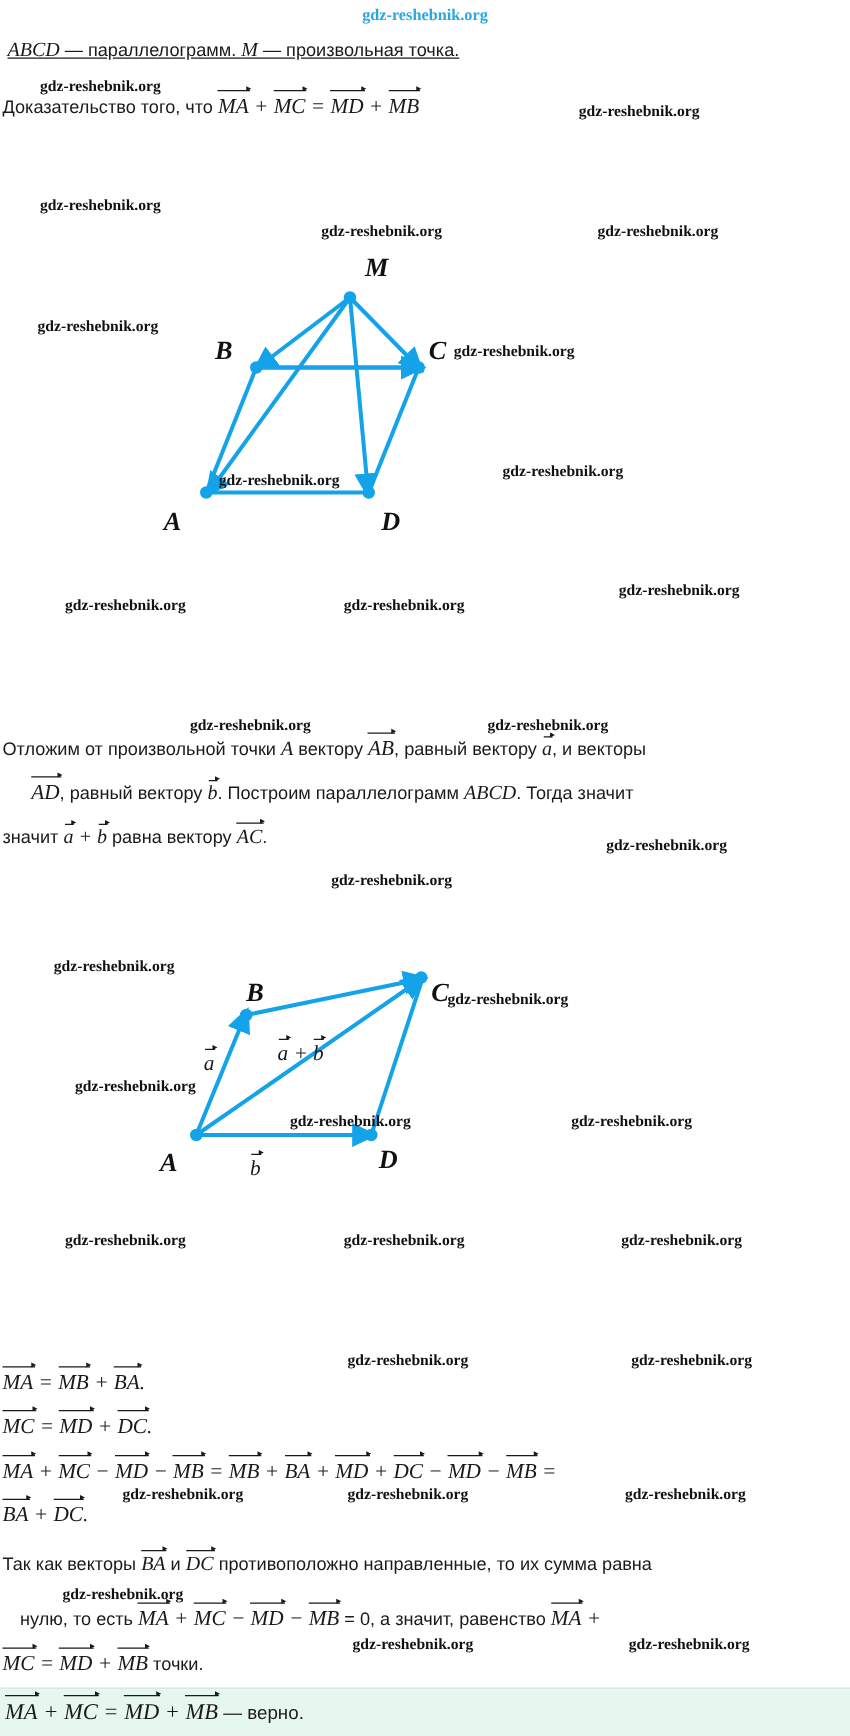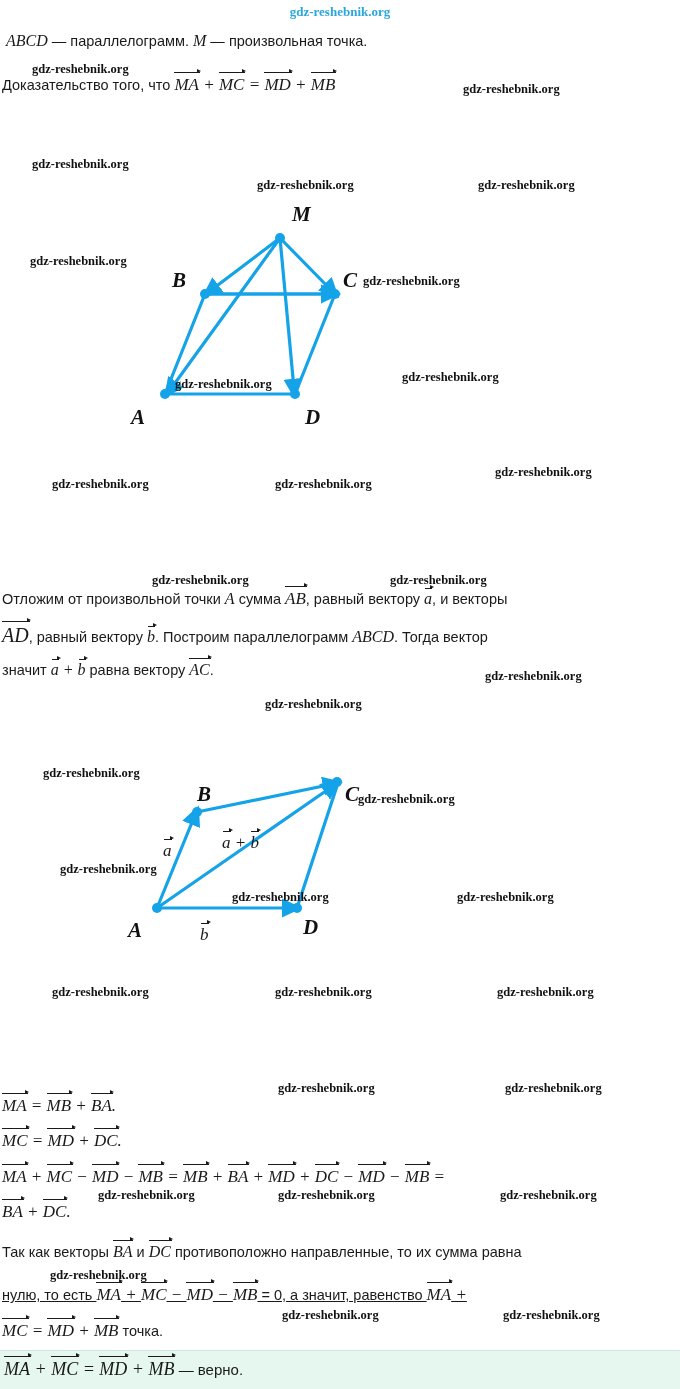--- a/index.html
+++ b/index.html
@@ -44,21 +44,21 @@
     position:absolute;left:0;width:680px;background:#e6f7ef;border-top:1px solid #cde9dc;
     padding:6px 0 8px 4px;box-sizing:border-box;
   }
   svg{display:block;}
 </style>
 </head>
 <body>
 
 <div class="wm-top">gdz-reshebnik.org</div>
 
-<div class="line" style="left:6px;top:32px;font-size:15px;">
+<div class="line" style="left:6px;top:32px;font-size:15px;text-decoration:underline;">
   <span class="math" style="font-size:16px;">ABCD</span><span class="txt"> — параллелограмм. </span><span class="math" style="font-size:16px;">M</span><span class="txt"> — произвольная точка.</span>
 </div>
 
 <div class="line" style="left:2px;top:73px;">
   <span class="txt">Доказательство того, что </span><span class="vec" style="font-size:17px;">MA</span><span class="math" style="font-size:17px;"> + </span><span class="vec" style="font-size:17px;">MC</span><span class="math" style="font-size:17px;"> = </span><span class="vec" style="font-size:17px;">MD</span><span class="math" style="font-size:17px;"> + </span><span class="vec" style="font-size:17px;">MB</span>
 </div>
 
 <div style="position:absolute;left:0;top:190px;width:420px;height:260px;">
 <svg width="420" height="260" viewBox="0 0 420 260">
   <defs>
@@ -89,24 +89,24 @@
   </g>
 </svg>
 </div>
 <div class="ptlabel" style="left:292px;top:202px;">M</div>
 <div class="ptlabel" style="left:172px;top:268px;">B</div>
 <div class="ptlabel" style="left:343px;top:268px;">C</div>
 <div class="ptlabel" style="left:131px;top:405px;">A</div>
 <div class="ptlabel" style="left:305px;top:405px;">D</div>
 
 <div class="line" style="left:2px;top:587px;">
-  <span class="txt">Отложим от произвольной точки </span><span class="math" style="font-size:16px;">A</span><span class="txt"> сумма </span><span class="vec" style="font-size:17px;">AB</span><span class="txt">, равный вектору </span><span class="vecs" style="font-size:16px;">a</span><span class="txt">, и векторы</span>
+  <span class="txt">Отложим от произвольной точки </span><span class="math" style="font-size:16px;">A</span><span class="txt"> вектору </span><span class="vec" style="font-size:17px;">AB</span><span class="txt">, равный вектору </span><span class="vecs" style="font-size:16px;">a</span><span class="txt">, и векторы</span>
 </div>
 <div class="line" style="left:2px;top:622px;">
-  <span class="vec" style="font-size:20px;">AD</span><span class="txt">, равный вектору </span><span class="vecs" style="font-size:16px;">b</span><span class="txt">. Построим параллелограмм </span><span class="math" style="font-size:16px;">ABCD</span><span class="txt">. Тогда вектор</span>
+  <span class="vec" style="font-size:17px;margin-left:23px;">AD</span><span class="txt">, равный вектору </span><span class="vecs" style="font-size:16px;">b</span><span class="txt">. Построим параллелограмм </span><span class="math" style="font-size:16px;">ABCD</span><span class="txt">. Тогда значит</span>
 </div>
 <div class="line" style="left:2px;top:658px;">
   <span class="txt">значит </span><span class="vecs" style="font-size:16px;">a</span><span class="math" style="font-size:16px;"> + </span><span class="vecs" style="font-size:16px;">b</span><span class="txt"> равна вектору </span><span class="vec" style="font-size:16px;">AC</span><span class="txt">.</span>
 </div>
 
 <div style="position:absolute;left:0;top:760px;width:420px;height:180px;">
 <svg width="420" height="180" viewBox="0 0 420 180">
   <defs>
     <marker id="ah2" markerWidth="7" markerHeight="7" refX="3.2" refY="3" orient="auto">
       <path d="M0,0 L6.4,3 L0,6 z" fill="#14a3e8"></path>
@@ -156,25 +156,25 @@
 <div class="line" style="left:2px;top:1165px;font-size:17px;">
   <span class="vec" style="font-size:17px;">MA</span><span class="math"> + </span><span class="vec" style="font-size:17px;">MC</span><span class="math"> − </span><span class="vec" style="font-size:17px;">MD</span><span class="math"> − </span><span class="vec" style="font-size:17px;">MB</span><span class="math"> = </span><span class="vec" style="font-size:17px;">MB</span><span class="math"> + </span><span class="vec" style="font-size:17px;">BA</span><span class="math"> + </span><span class="vec" style="font-size:17px;">MD</span><span class="math"> + </span><span class="vec" style="font-size:17px;">DC</span><span class="math"> − </span><span class="vec" style="font-size:17px;">MD</span><span class="math"> − </span><span class="vec" style="font-size:17px;">MB</span><span class="math"> =</span>
 </div>
 <div class="line" style="left:2px;top:1200px;font-size:17px;">
   <span class="vec" style="font-size:17px;">BA</span><span class="math"> + </span><span class="vec" style="font-size:17px;">DC</span><span class="math">.</span>
 </div>
 
 <div class="line" style="left:2px;top:1241px;">
   <span class="txt">Так как векторы </span><span class="vec" style="font-size:16px;">BA</span><span class="txt"> и </span><span class="vec" style="font-size:16px;">DC</span><span class="txt"> противоположно направленные, то их сумма равна</span>
 </div>
-<div class="line" style="left:2px;top:1283px;text-decoration:underline;">
+<div class="line" style="left:16px;top:1283px;">
   <span class="txt">нулю, то есть </span><span class="vec" style="font-size:17px;">MA</span><span class="math" style="font-size:17px;"> + </span><span class="vec" style="font-size:17px;">MC</span><span class="math" style="font-size:17px;"> − </span><span class="vec" style="font-size:17px;">MD</span><span class="math" style="font-size:17px;"> − </span><span class="vec" style="font-size:17px;">MB</span><span class="txt"> = 0, а значит, равенство </span><span class="vec" style="font-size:17px;">MA</span><span class="math" style="font-size:17px;"> +</span>
 </div>
 <div class="line" style="left:2px;top:1319px;">
-  <span class="vec" style="font-size:17px;">MC</span><span class="math" style="font-size:17px;"> = </span><span class="vec" style="font-size:17px;">MD</span><span class="math" style="font-size:17px;"> + </span><span class="vec" style="font-size:17px;">MB</span><span class="txt"> точка.</span>
+  <span class="vec" style="font-size:17px;">MC</span><span class="math" style="font-size:17px;"> = </span><span class="vec" style="font-size:17px;">MD</span><span class="math" style="font-size:17px;"> + </span><span class="vec" style="font-size:17px;">MB</span><span class="txt"> точки.</span>
 </div>
 
 <div class="answer" style="top:1350px;height:39px;">
   <span class="vec" style="font-size:18px;">MA</span><span class="math" style="font-size:18px;"> + </span><span class="vec" style="font-size:18px;">MC</span><span class="math" style="font-size:18px;"> = </span><span class="vec" style="font-size:18px;">MD</span><span class="math" style="font-size:18px;"> + </span><span class="vec" style="font-size:18px;">MB</span><span class="txt" style="font-size:15px;"> — верно.</span>
 </div>
 
 <div class="wm" style="left: 32px; top: 62px;">gdz-reshebnik.org</div>
 <div class="wm" style="left: 463px; top: 82px;">gdz-reshebnik.org</div>
 <div class="wm" style="left: 32px; top: 157px;">gdz-reshebnik.org</div>
 <div class="wm" style="left: 257px; top: 178px;">gdz-reshebnik.org</div>

